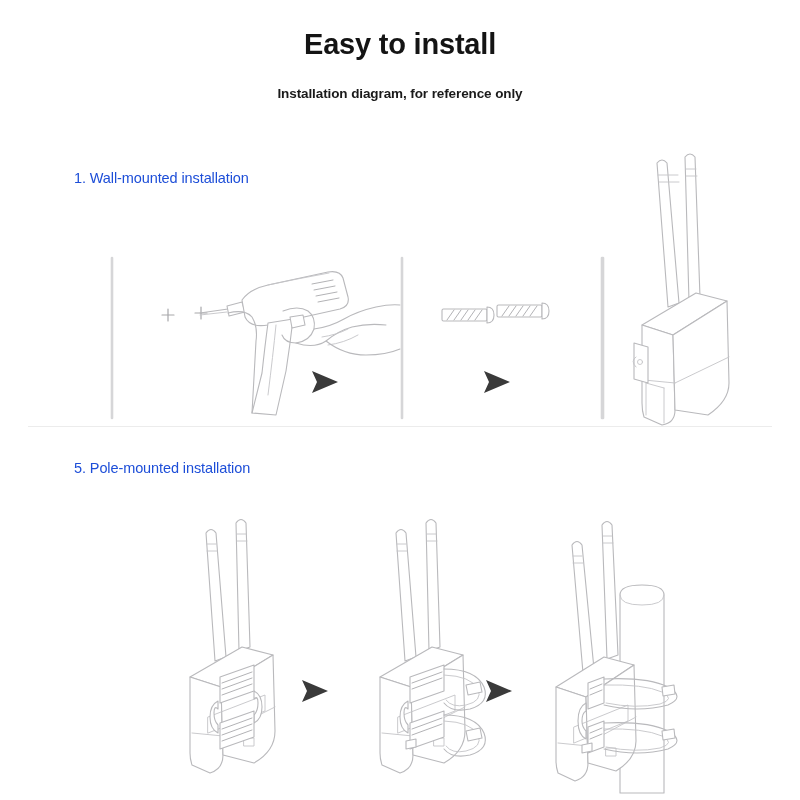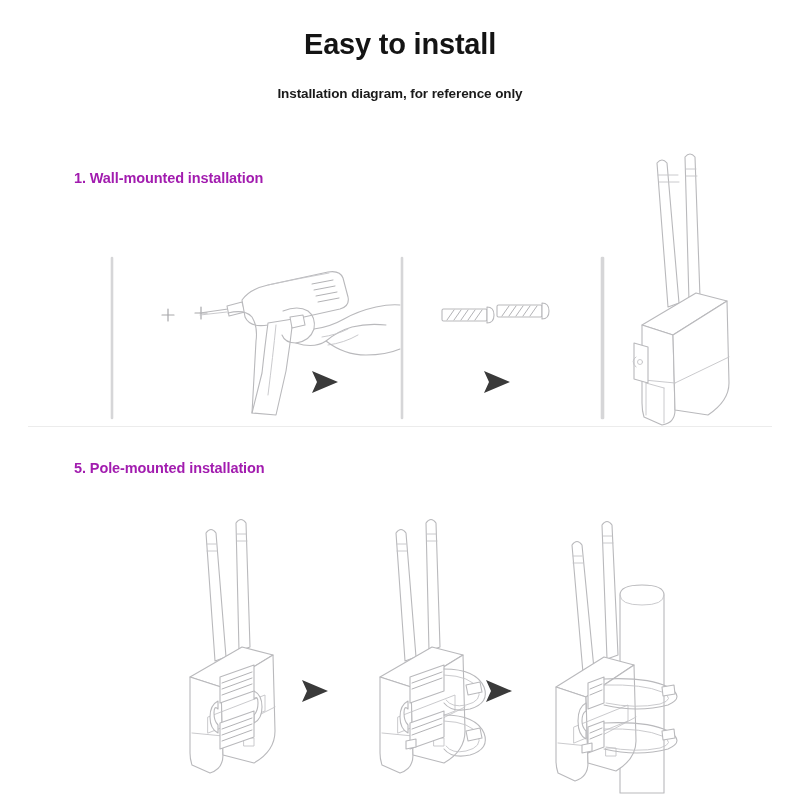--- a/index.html
+++ b/index.html
@@ -31,23 +31,23 @@
     top: 86px; left: 0; width: 800px;
     text-align: center;
     font-size: 13.5px;
     font-weight: bold;
     letter-spacing: -0.1px;
     color: #1a1a1a;
   }
   .section-heading {
     position: absolute;
     font-size: 14.5px;
-    font-weight: bold;
+    font-weight: normal;
     letter-spacing: -0.1px;
-    color: #a21caf;
+    color: #1d4ed8;
     white-space: nowrap;
   }
   #heading-wall { top: 170px; left: 74px; }
   #heading-pole { top: 460px; left: 74px; }
 
   .divider {
     position: absolute;
     left: 28px; top: 426px;
     width: 744px; height: 1px;
     background: #ececec;

